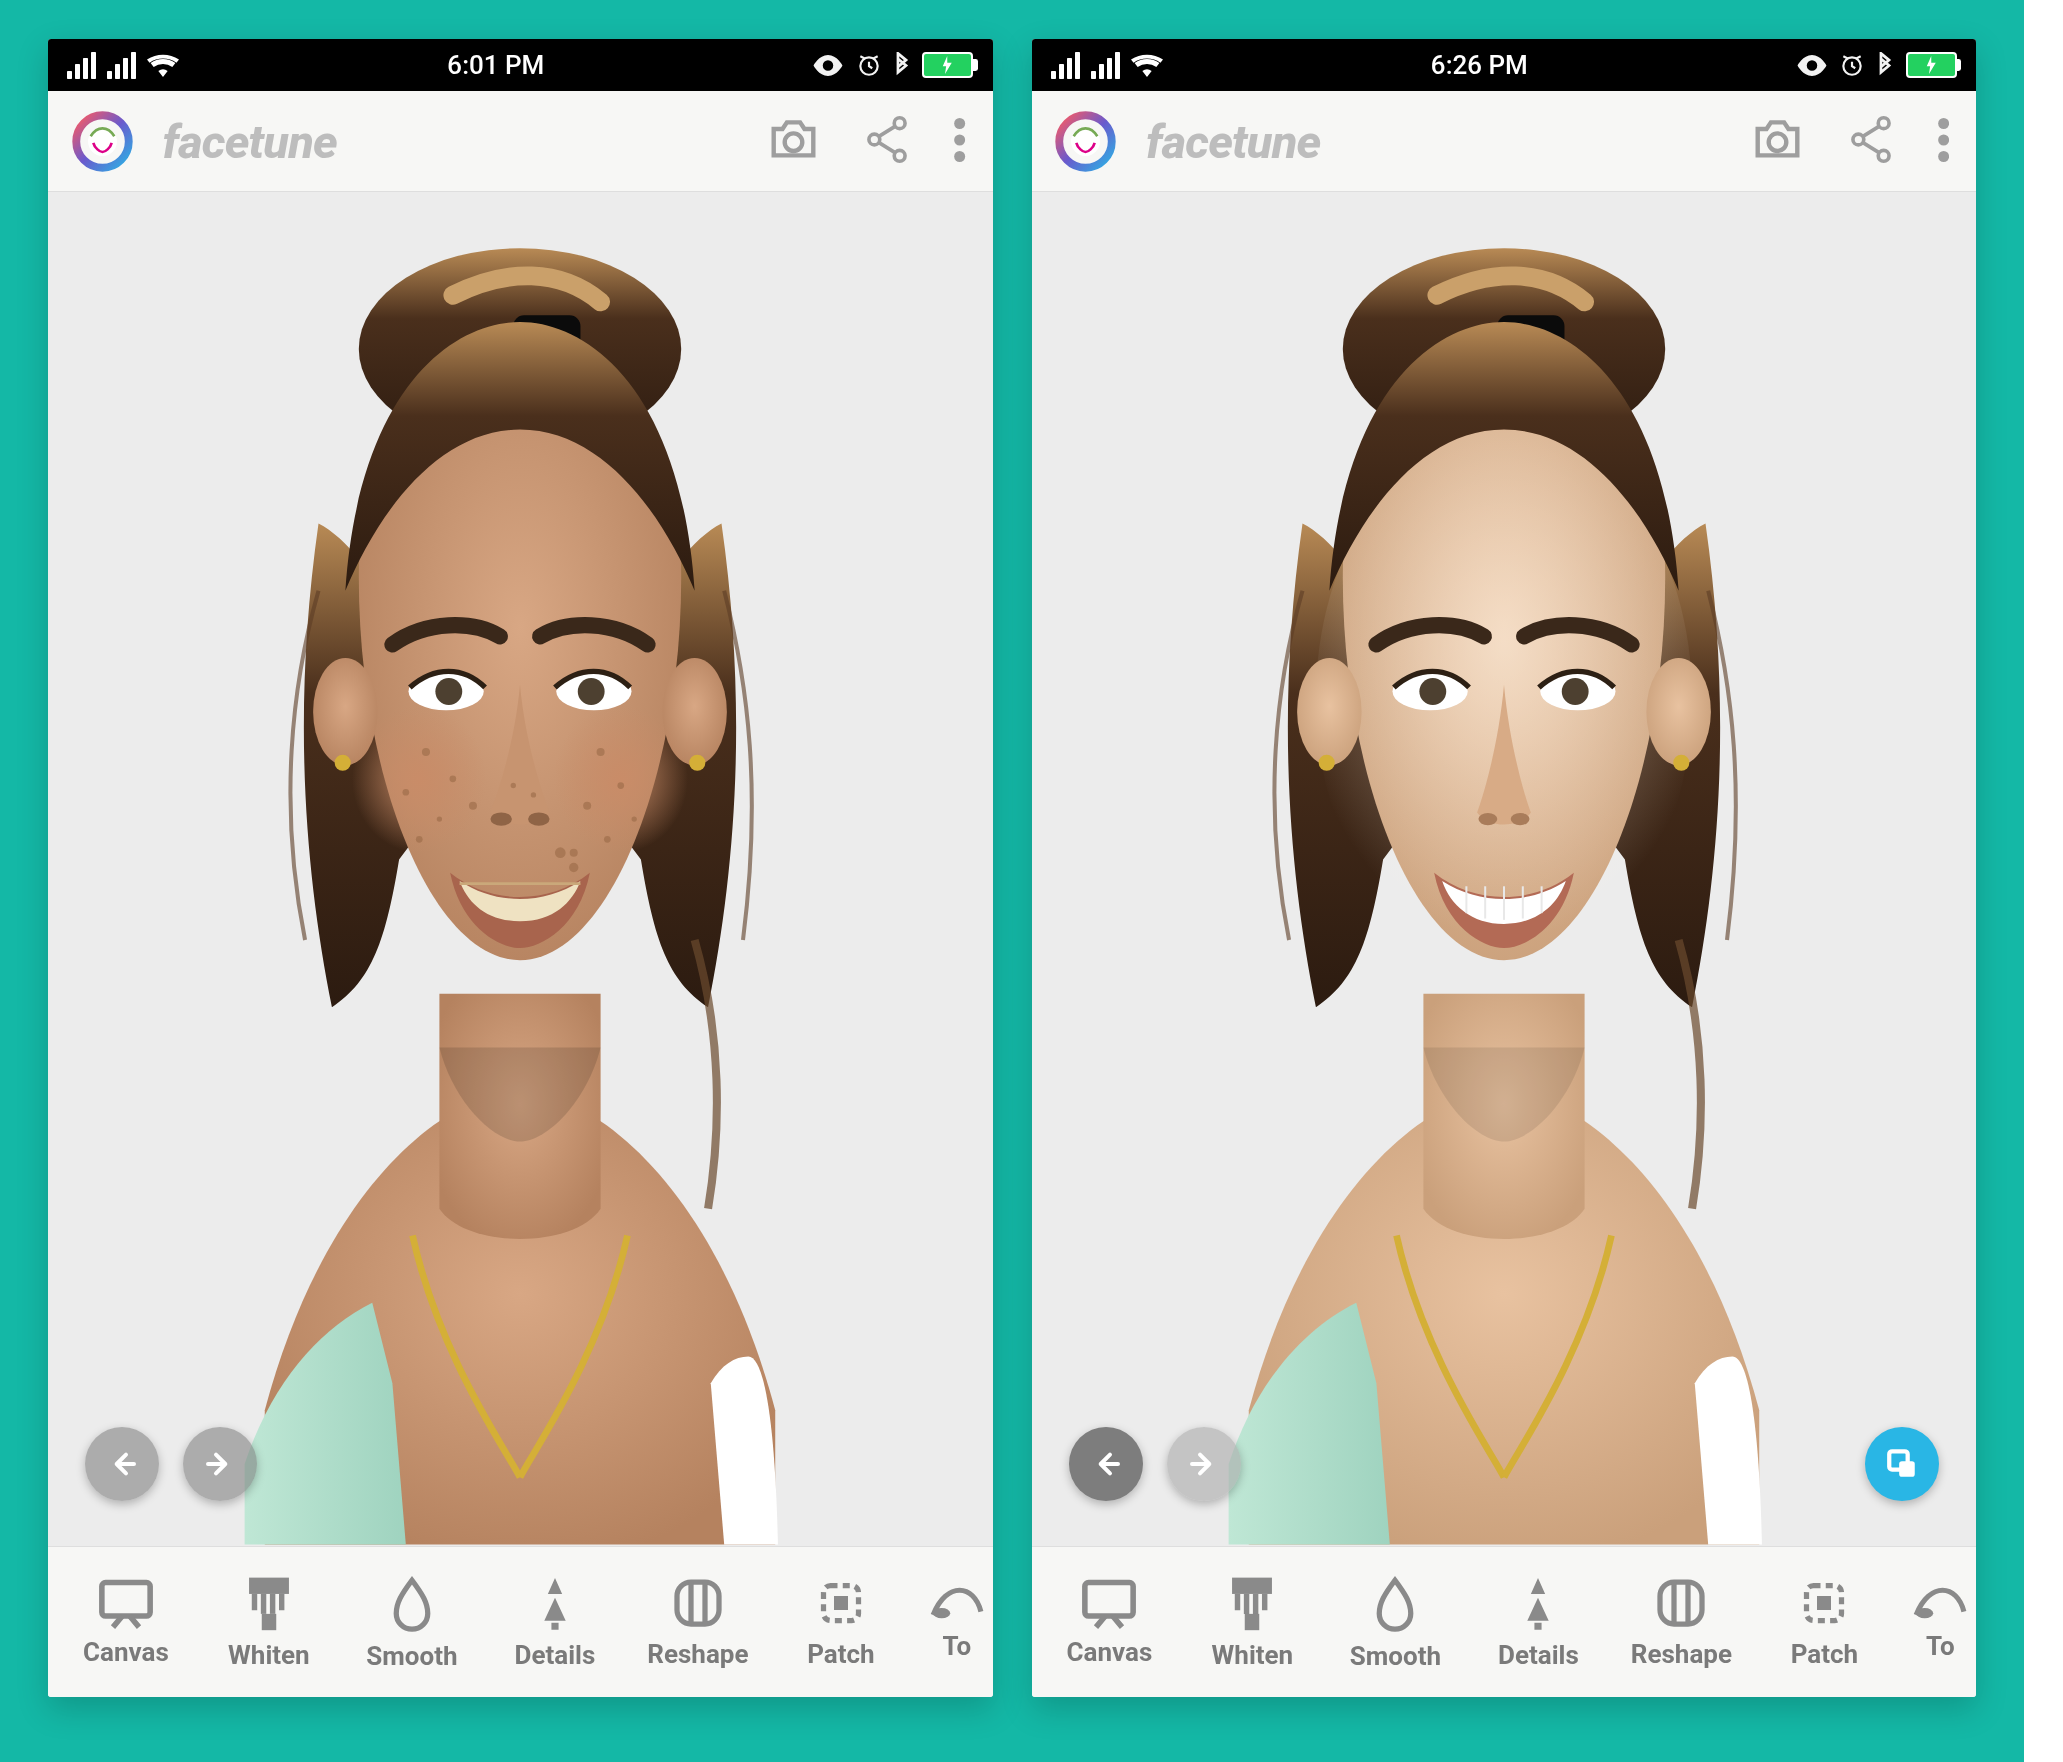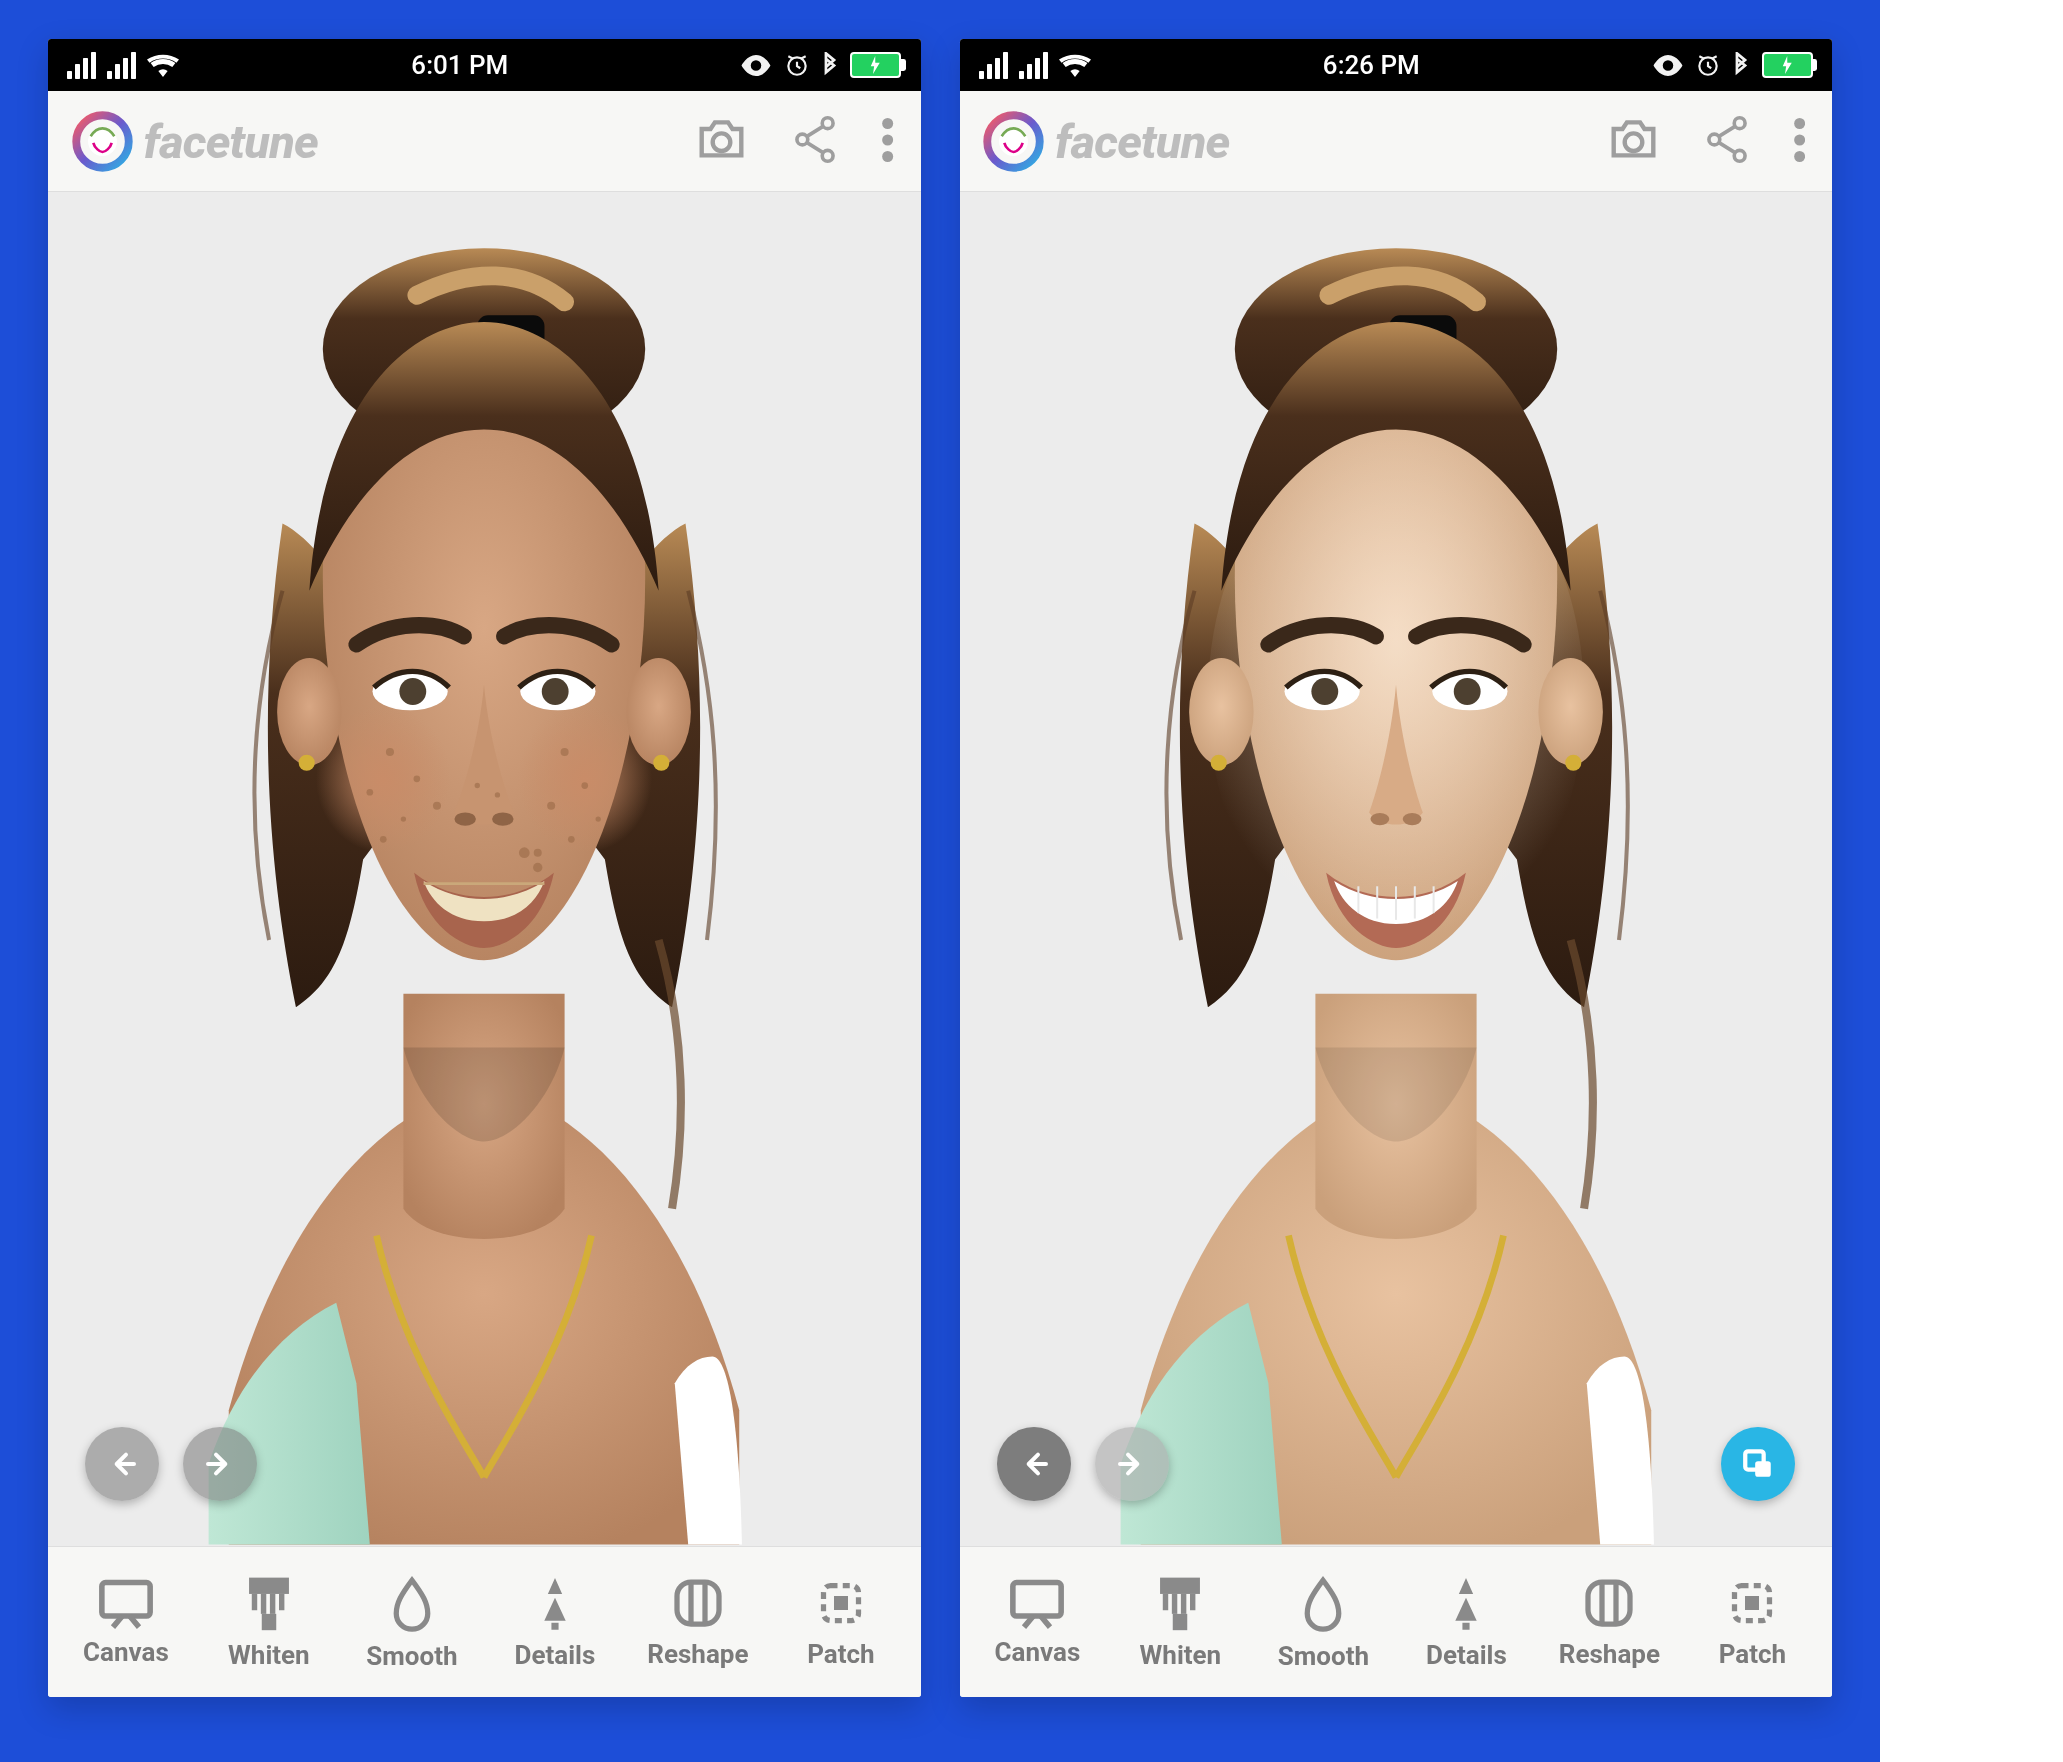--- a/index.html
+++ b/index.html
@@ -3,24 +3,24 @@
 <meta charset="utf-8">
 <style>
   html, body {
     margin: 0;
     padding: 0;
     background: #ffffff;
     font-family: -apple-system, BlinkMacSystemFont, "Segoe UI", Roboto, Arial, sans-serif;
     -webkit-font-smoothing: antialiased;
   }
   .stage {
-    width: 1880px;
+    width: 2024px;
     height: 1763px;
     position: relative;
-    background: #1d4ed8;
+    background: #14b8a6;
   }
   .two-up {
     display: flex;
     justify-content: center;
     align-items: flex-start;
     gap: 39px;
     padding: 39px 48px 48px 48px;
   }
   .phone {
     width: 951px;
@@ -75,21 +75,21 @@
 
   
   .app-header {
     height: 100px;
     background: #f7f7f5;
     border-bottom: 1.6px solid #dedede;
     box-shadow: 0 1.6px 3.2px rgba(0,0,0,0.08);
     display:flex; align-items:center; justify-content:space-between;
     padding: 0 27px 0 22.6px;
   }
-  .brand { display:flex; align-items:center; gap:10px; }
+  .brand { display:flex; align-items:center; gap:29px; }
   .brand-word {
     font-size: 47px;
     font-weight: 800;
     font-style: italic;
     letter-spacing: -0.8px;
     color:#bdbdbd;
   }
   .hdr-actions { display:flex; align-items:center; gap:45px; color:#9e9e9e; }
   .hdr-btn { cursor:pointer; }
 

